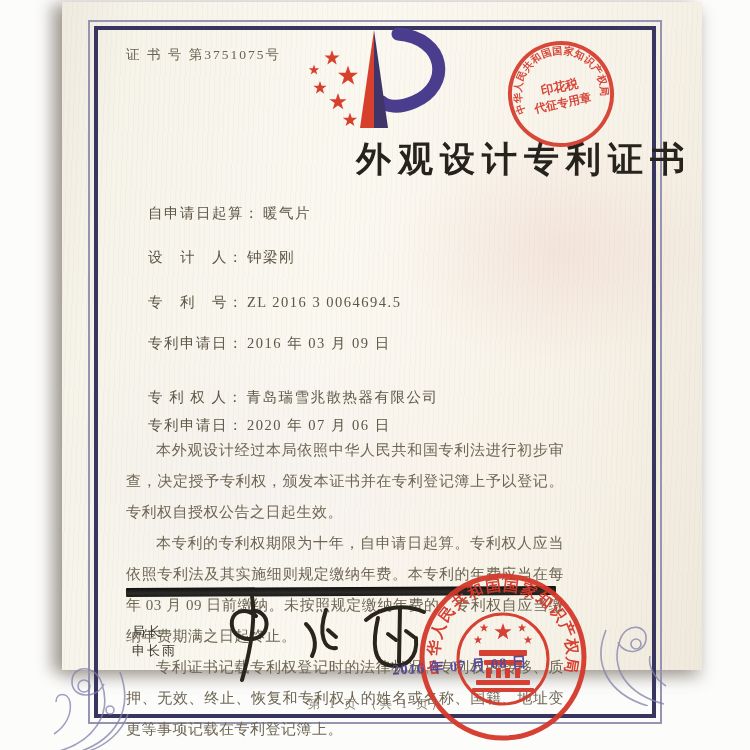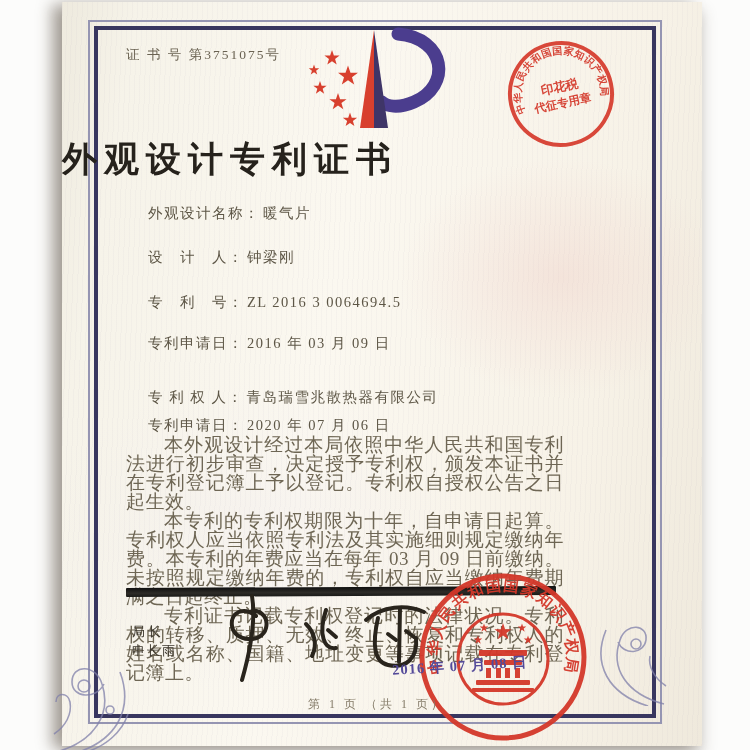--- a/index.html
+++ b/index.html
@@ -2,21 +2,21 @@
 <html><head>
 <meta charset="utf-8">
 <style>
   html,body{margin:0;padding:0;}
   body{
     width:750px;height:750px;position:relative;overflow:hidden;
     background:#fcfcfb;
     font-family:"Liberation Serif","DejaVu Serif",serif;
   }
   .paper{
-    position:absolute;left:62px;top:2px;width:640px;height:744px;
+    position:absolute;left:62px;top:2px;width:640px;height:668px;
     background:linear-gradient(100deg,#eeeade 0%,#f6f3e9 10%,#fbf8f0 42%,#f7f2e7 78%,#efe9dc 100%);
     box-shadow:-11px 2px 14px rgba(70,58,42,.40),0 9px 14px rgba(70,58,42,.25);
   }
   .paper-tint{
     position:absolute;inset:0;pointer-events:none;
     background:
       radial-gradient(230px 170px at 78% 37%, rgba(233,188,182,.28), transparent 70%),
       radial-gradient(300px 220px at 30% 72%, rgba(208,198,228,.10), transparent 72%),
       repeating-linear-gradient(92deg, rgba(150,138,170,.05) 0 1px, transparent 1px 5px);
   }
@@ -27,31 +27,31 @@
   .frame-inner{
     position:absolute;left:4px;top:4px;right:4px;bottom:4px;
     border:4px solid #38365f;
   }
   .cert-number{
     position:absolute;left:64px;top:44px;
     font-size:13.5px;letter-spacing:2px;color:#6a6252;
   }
   .logo{position:absolute;left:224px;top:22px;width:176px;height:118px;}
   .title{
-    position:absolute;left:0;top:134px;width:630px;text-align:left;
+    position:absolute;left:0;top:134px;width:630px;text-align:right;
     font-size:35px;font-weight:700;letter-spacing:7px;color:#26221c;
   }
   .field{
     position:absolute;left:86px;
     font-size:14.5px;letter-spacing:1.5px;color:#5d5646;white-space:nowrap;
   }
   .field .val{margin-left:3px;}
   .paragraphs{
     position:absolute;left:64px;top:433px;width:438px;
-    font-size:19px;line-height:19px;color:#6e6654;text-align:justify;
+    font-size:15px;line-height:31px;color:#6e6654;text-align:justify;
   }
   .paragraphs p{margin:0;text-indent:2em;letter-spacing:.5px;}
   .security-bar{
     position:absolute;left:64px;top:585px;width:430px;height:9px;
     background:linear-gradient(180deg,#0f0f0f,#2e2c28 60%,#1a1a18);
     border-radius:1px;transform:rotate(-.25deg);
   }
   .director{position:absolute;left:70px;top:621px;font-size:13px;color:#3c372e;letter-spacing:3px;}
   .director .name{margin-top:1px;letter-spacing:2px;}
   .signature{position:absolute;left:148px;top:588px;width:240px;height:96px;}
@@ -94,21 +94,21 @@
     <use href="#star" fill="#d8402e" transform="translate(46,34) scale(.8)"></use>
     <use href="#star" fill="#d8402e" transform="translate(62,52) scale(1.05)"></use>
     <use href="#star" fill="#d8402e" transform="translate(34,64) scale(.7)"></use>
     <use href="#star" fill="#d8402e" transform="translate(52,78) scale(.9)"></use>
     <use href="#star" fill="#d8402e" transform="translate(64,96) scale(.75)"></use>
   </svg>
 
   <div class="title">外观设计专利证书</div>
 
   <div class="field" style="top:202px">
-    <span>外观设计名称：</span><span class="val">暖气片</span>
+    <span>自申请日起算：</span><span class="val">暖气片</span>
   </div>
   <div class="field" style="top:246px">
     <span>设　计　人：</span><span class="val">钟梁刚</span>
   </div>
   <div class="field" style="top:291px">
     <span>专　利　号：</span><span class="val">ZL 2016 3 0064694.5</span>
   </div>
   <div class="field" style="top:332px">
     <span>专利申请日：</span><span class="val">2016 年 03 月 09 日</span>
   </div>

